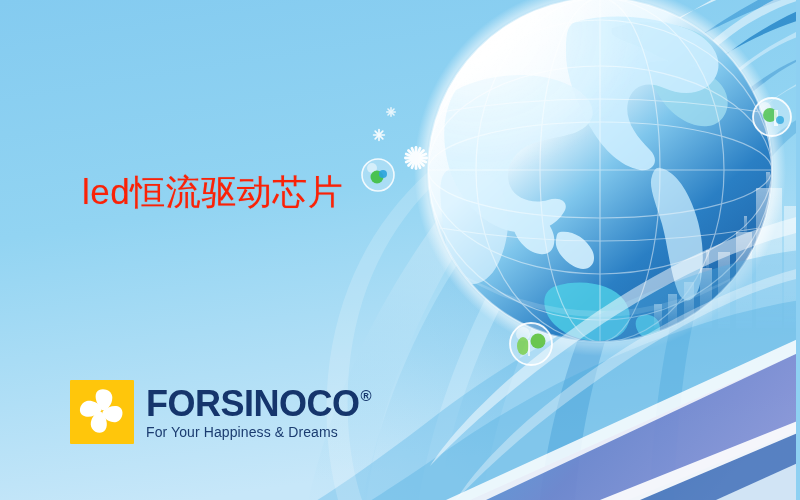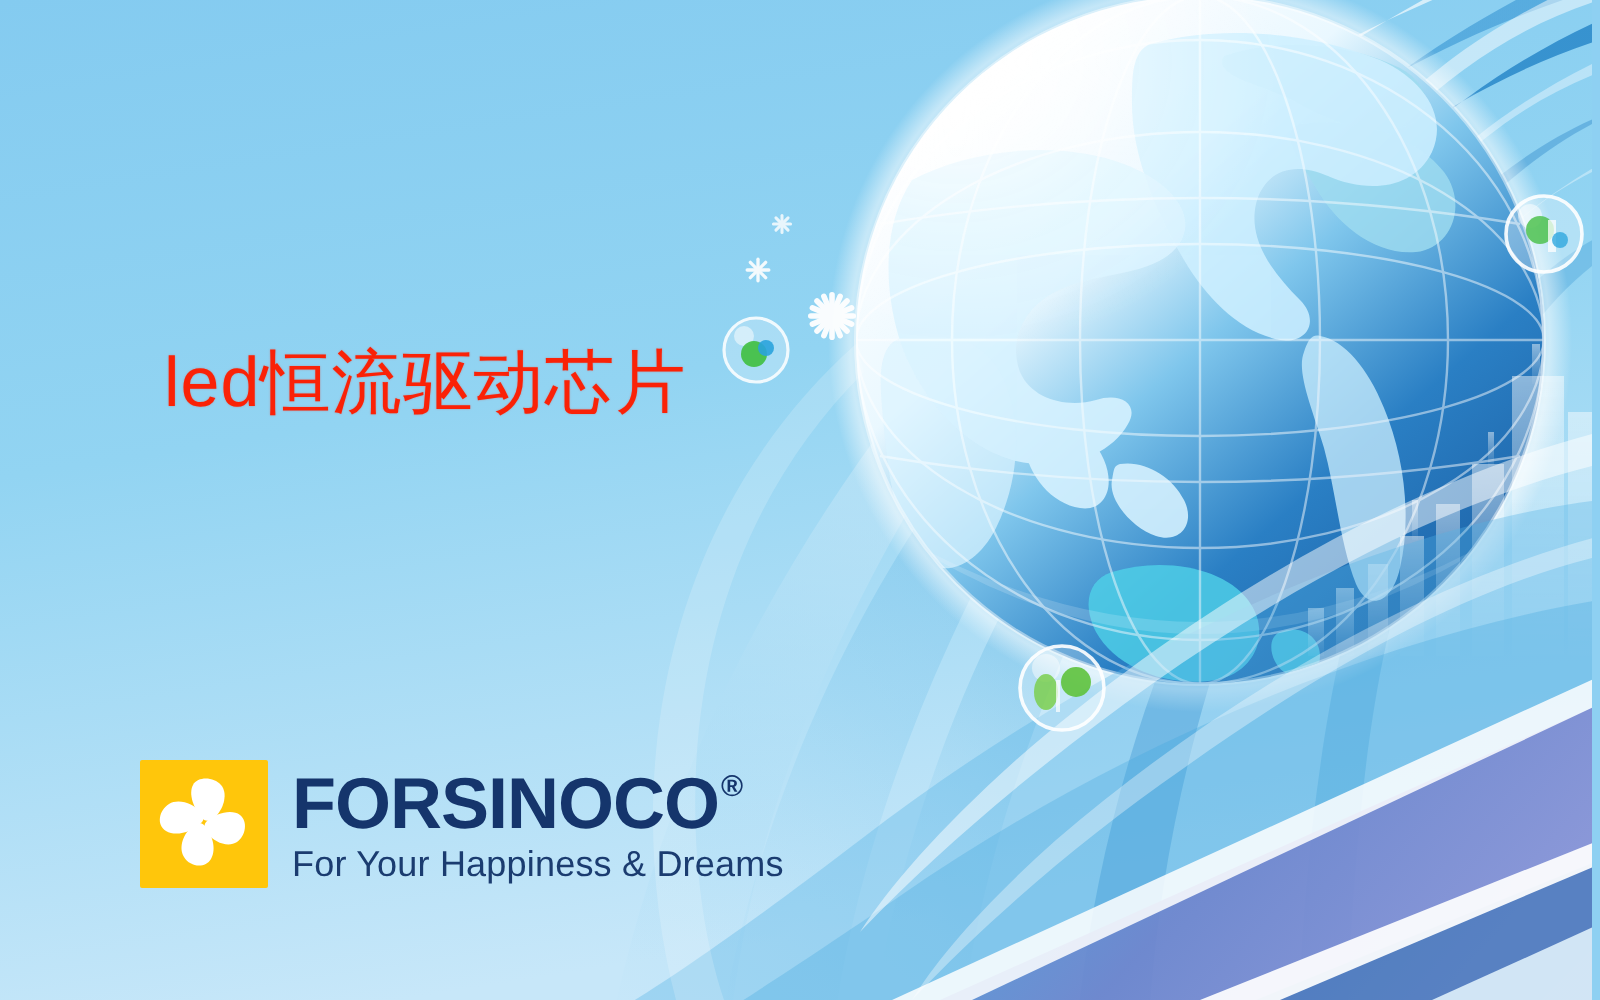--- a/index.html
+++ b/index.html
@@ -39,21 +39,21 @@
   }
   .logo-mark svg{position:absolute;inset:0;}
   .logo-text{display:flex;flex-direction:column;justify-content:center;}
   .brand{
     font-size:36px;font-weight:bold;color:#15356c;
     letter-spacing:-0.5px;line-height:1;
     display:flex;align-items:flex-start;
   }
   .brand .reg{font-size:15px;line-height:1;margin-top:2px;margin-left:1px;font-weight:bold;}
   .tagline{
-    font-size:18px;color:#1b3c70;margin-top:3px;line-height:1;
+    font-size:14px;color:#1b3c70;margin-top:3px;line-height:1;
     letter-spacing:0.1px;
   }
 </style>
 </head>
 <body>
 
 <div class="stage">
 
   <div class="layer">
     <svg width="800" height="500" viewBox="0 0 800 500" xmlns="http://www.w3.org/2000/svg">

